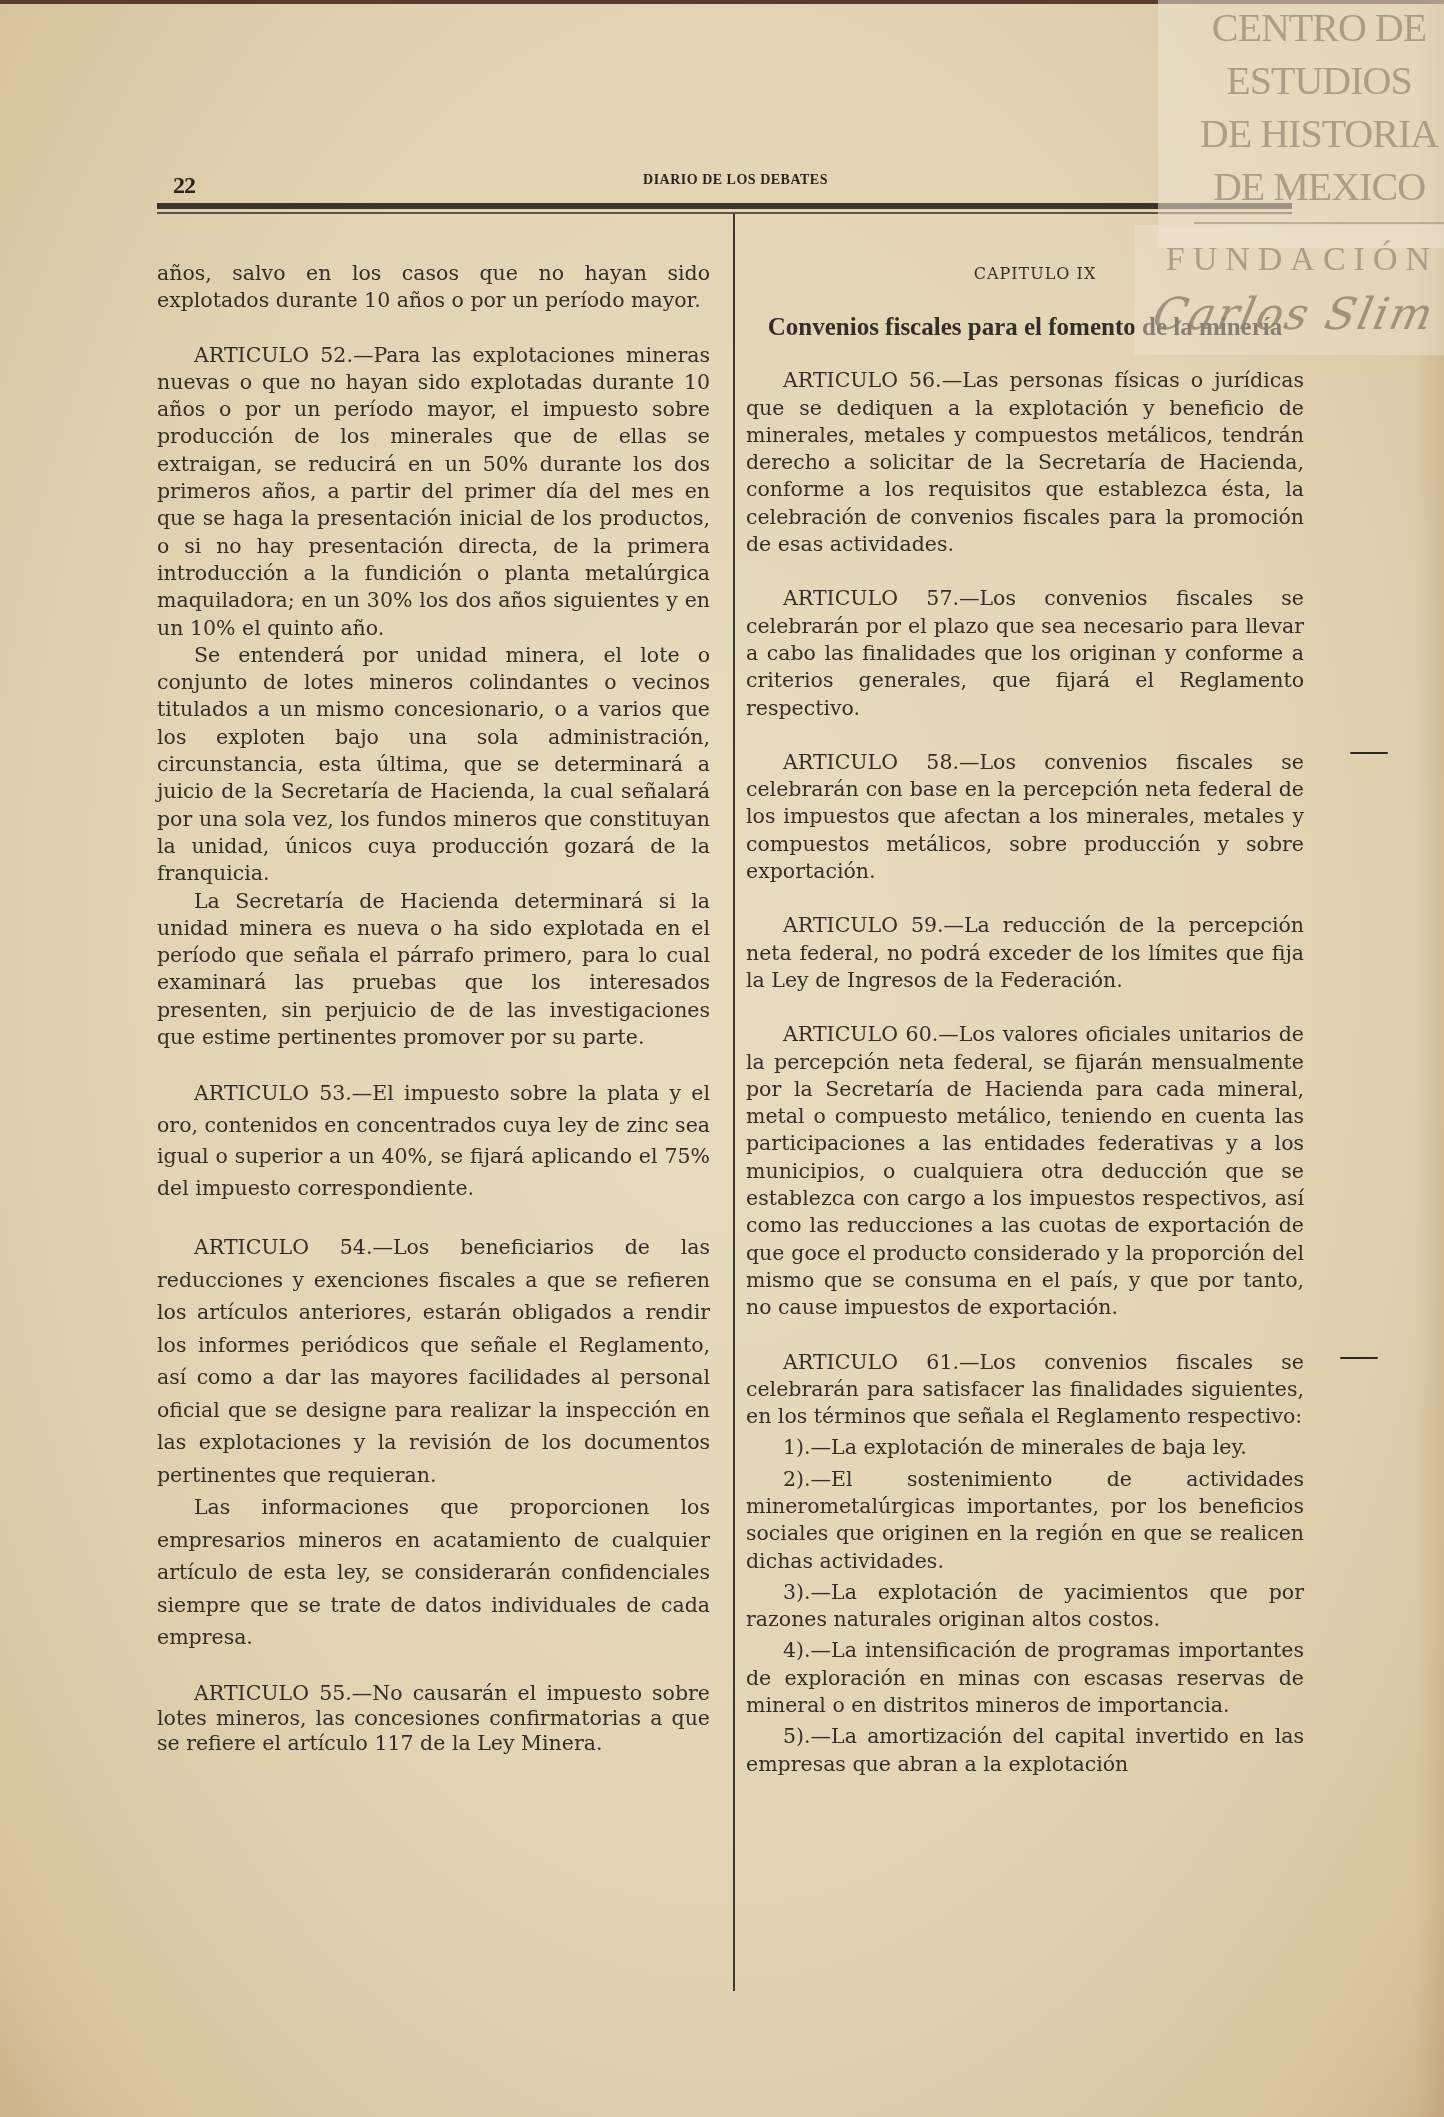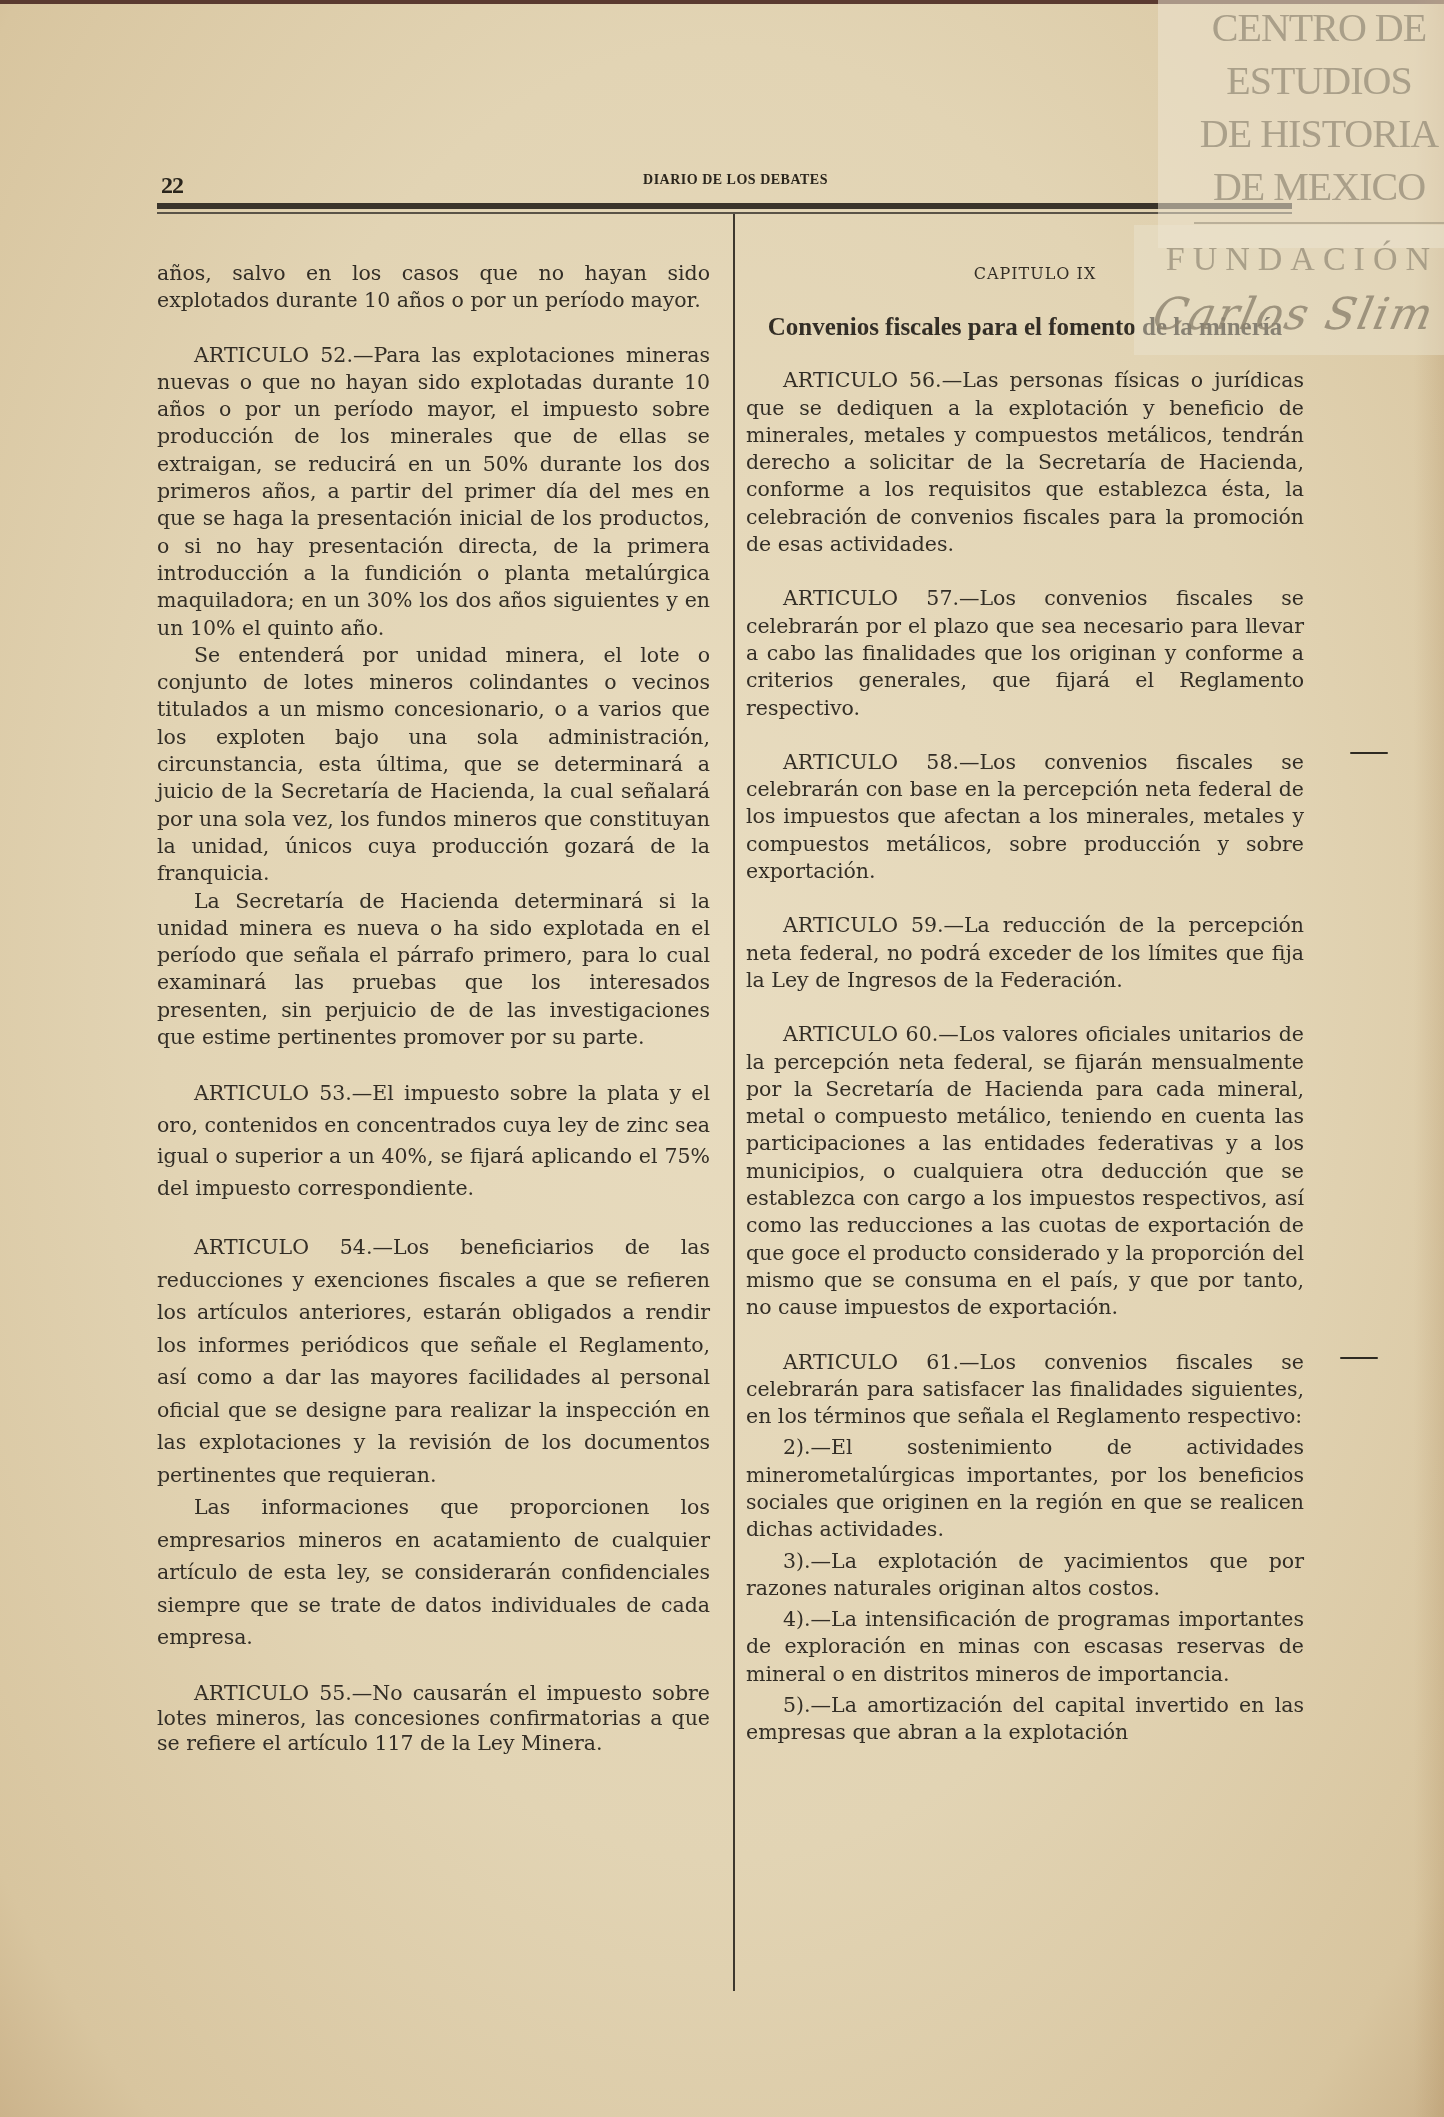--- a/index.html
+++ b/index.html
@@ -13,21 +13,21 @@
   .page {
     position: absolute; left: 0; top: 0; width: 1444px; height: 2117px;
     background:
       radial-gradient(ellipse at 50% 45%, #e8dcc0 0%, #e2d4b4 55%, #d8c59f 90%, #cbb38b 100%);
   }
   .top-edge { position:absolute; left:0; top:0; width:1444px; height:4px; background:#5a3a30; }
   .right-edge { position:absolute; right:0; top:0; width:30px; height:2117px;
     background: linear-gradient(90deg, rgba(0,0,0,0) 0%, rgba(150,110,60,0.18) 100%); }
 
   .header { position:absolute; left:157px; top:168px; width:1135px; height:36px; }
-  .page-number { position:absolute; left:4px; top:4px; font-family:"Liberation Serif", serif; font-weight:bold; font-size:24px; letter-spacing:-1px; color:#2a251c; }
+  .page-number { position:absolute; left:16px; top:4px; font-family:"Liberation Serif", serif; font-weight:bold; font-size:24px; letter-spacing:-1px; color:#2a251c; }
   .running-title { position:absolute; left:0; right:0; top:4px; text-align:center; font-family:Liberation Serif, serif; font-weight:bold; font-size:14px; letter-spacing:0.5px; color:#2a251c; padding-left:22px; }
   .rule-thick { position:absolute; left:157px; top:203px; width:1135px; height:6px; background:#3a342b; }
   .rule-thin { position:absolute; left:157px; top:212px; width:1135px; height:2px; background:#5a5347; }
   .column-divider { position:absolute; left:733px; top:214px; width:2px; height:1777px; background:#3e382e; }
 
   .col { position:absolute; font-size:20.5px; line-height:27.3px; text-align:justify; color:#332e26;margin-top:16px; }
   .col-left { left:157px; top:244px; width:553px; }
   .col-right { left:746px; top:244px; width:558px; }
   .col p { margin:0; text-indent:0; }
   .col p.indent { text-indent:37px; }
@@ -72,20 +72,21 @@
 
   <div class="col col-right">
     <div class="chapter-title">CAPITULO IX</div>
     <div class="section-title">Convenios fiscales para el fomento de la minería</div>
     <p class="indent gap">ARTICULO 56.—Las personas físicas o jurídicas que se dediquen a la explotación y beneficio de minerales, metales y compuestos metálicos, tendrán derecho a solicitar de la Secretaría de Hacienda, conforme a los requisitos que establezca ésta, la celebración de convenios fiscales para la promoción de esas actividades.</p>
     <p class="indent gap">ARTICULO 57.—Los convenios fiscales se celebrarán por el plazo que sea necesario para llevar a cabo las finalidades que los originan y conforme a criterios generales, que fijará el Reglamento respectivo.</p>
     <p class="indent gap">ARTICULO 58.—Los convenios fiscales se celebrarán con base en la percepción neta federal de los impuestos que afectan a los minerales, metales y compuestos metálicos, sobre producción y sobre exportación.</p>
     <p class="indent gap">ARTICULO 59.—La reducción de la percepción neta federal, no podrá exceder de los límites que fija la Ley de Ingresos de la Federación.</p>
     <p class="indent gap">ARTICULO 60.—Los valores oficiales unitarios de la percepción neta federal, se fijarán mensualmente por la Secretaría de Hacienda para cada mineral, metal o compuesto metálico, teniendo en cuenta las participaciones a las entidades federativas y a los municipios, o cualquiera otra deducción que se establezca con cargo a los impuestos respectivos, así como las reducciones a las cuotas de exportación de que goce el producto considerado y la proporción del mismo que se consuma en el país, y que por tanto, no cause impuestos de exportación.</p>
     <p class="indent gap">ARTICULO 61.—Los convenios fiscales se celebrarán para satisfacer las finalidades siguientes, en los términos que señala el Reglamento respectivo:</p>
+    <p class="indent" style="margin-top:4px">1).—La explotación de minerales de baja ley.</p>
     <p class="indent" style="margin-top:4px">2).—El sostenimiento de actividades minerometalúrgicas importantes, por los beneficios sociales que originen en la región en que se realicen dichas actividades.</p>
     <p class="indent" style="margin-top:4px">3).—La explotación de yacimientos que por razones naturales originan altos costos.</p>
     <p class="indent" style="margin-top:4px">4).—La intensificación de programas importantes de exploración en minas con escasas reservas de mineral o en distritos mineros de importancia.</p>
     <p class="indent" style="margin-top:4px">5).—La amortización del capital invertido en las empresas que abran a la explotación</p>
   </div>
 
   <div class="margin-mark" style="left:1350px; top:752px;"></div>
   <div class="margin-mark" style="left:1340px; top:1357px;"></div>
 
   <div class="watermark">

